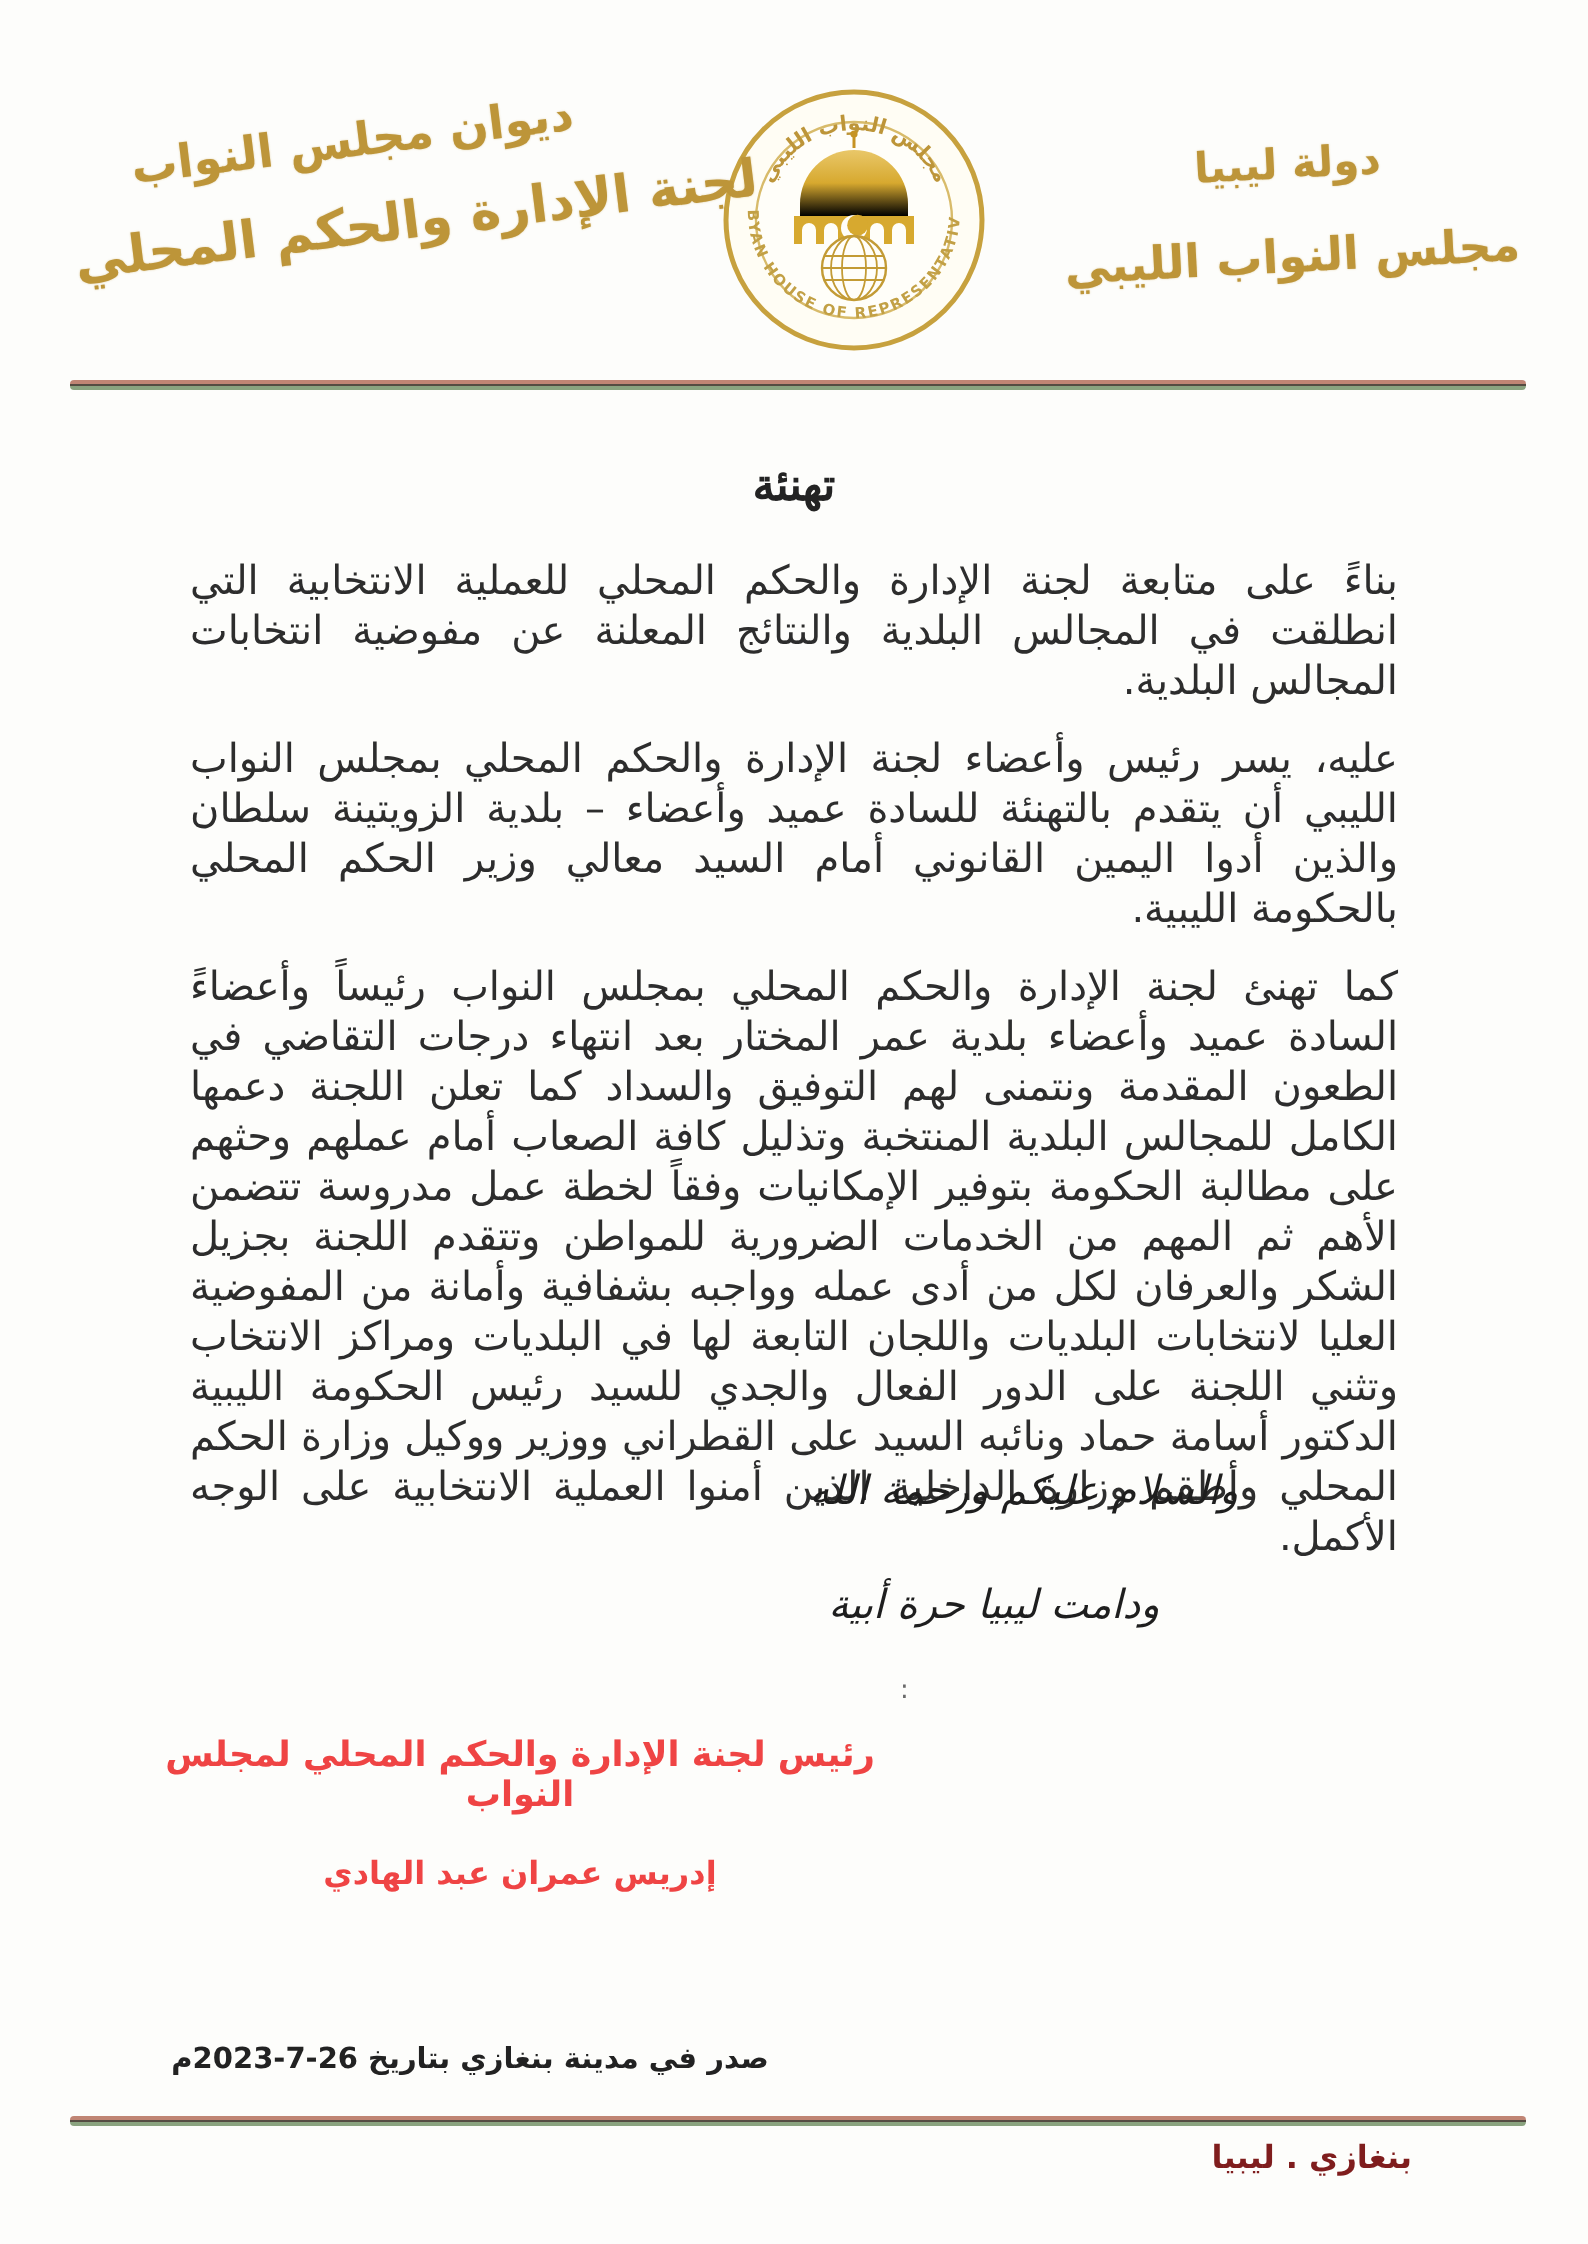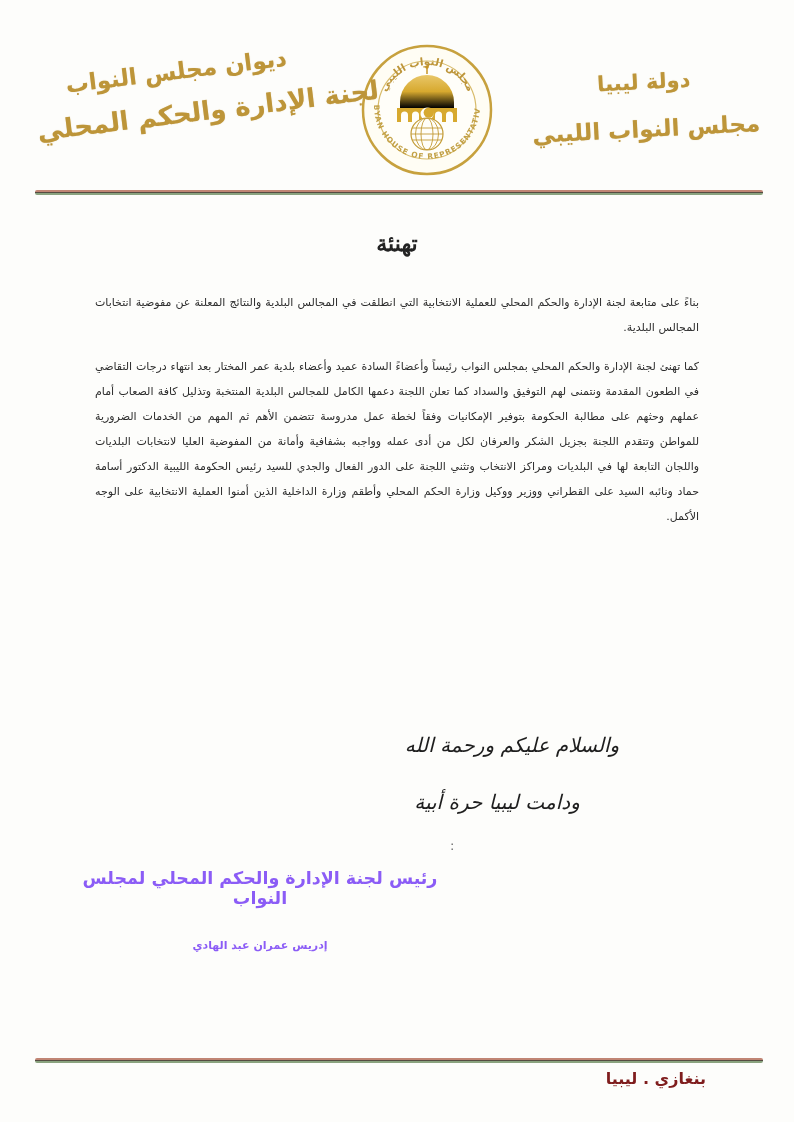--- a/index.html
+++ b/index.html
@@ -37,40 +37,40 @@
   
   .letter-title{
     position:absolute;top:230px;left:0;width:794px;text-align:center;
     font-family:"DejaVu Serif",serif;font-weight:bold;font-size:22px;color:#232323;
   }
   .bodytext{
     position:absolute;top:278px;left:0;width:794px;box-sizing:border-box;
     padding:0 95px;direction:rtl;color:#2d2d2d;
   }
   .bodytext p{
-    margin:12px 0 14px;font-size:11px;line-height:25px;
+    margin:0 0 14px;font-size:20px;line-height:25px;
     text-align:justify;text-align-last:right;
   }
 
   .closing{
     position:absolute;left:0;width:794px;text-align:center;direction:rtl;
     font-family:"DejaVu Serif",serif;font-style:italic;
     font-size:20px;color:#1e1e1e;
   }
   .closing-1{top:733px;transform:translateX(115px);}
   .closing-2{top:790px;transform:translateX(100px);}
 
   .stray-mark{position:absolute;left:450px;top:838px;font-size:13px;color:#6a6a6a;}
 
   .signature{
     position:absolute;left:60px;top:868px;width:400px;text-align:center;
-    direction:rtl;font-weight:bold;color:#8b5cf6;
+    direction:rtl;font-weight:bold;color:#ef4444;
   }
   .signature .sig-title{font-size:17.5px;}
-  .signature .sig-name{font-size:11px;margin-top:31px;}
+  .signature .sig-name{font-size:16px;margin-top:19px;}
 
   .issue-line{
     position:absolute;left:80px;top:1022px;width:310px;text-align:center;
     direction:rtl;font-size:14.5px;font-weight:bold;color:#222;
   }
 
   
   .footer-web{position:absolute;left:108px;top:1068px;font-size:21px;color:#484848;letter-spacing:.5px;}
   .footer-loc{position:absolute;right:88px;top:1069px;direction:rtl;font-size:16px;font-weight:bold;color:#7f1d1d;}
 </style>
@@ -147,31 +147,33 @@
       <div class="l2">مجلس النواب الليبي</div>
     </div>
   </div>
 
   <div class="divider divider-top"></div>
 
   <div class="letter-title">تهنئة</div>
 
   <div class="bodytext">
     <p>بناءً على متابعة لجنة الإدارة والحكم المحلي للعملية الانتخابية التي انطلقت في المجالس البلدية والنتائج المعلنة عن مفوضية انتخابات المجالس البلدية.</p>
+    <p>عليه، يسر رئيس وأعضاء لجنة الإدارة والحكم المحلي بمجلس النواب الليبي أن يتقدم بالتهنئة للسادة عميد وأعضاء – بلدية الزويتينة سلطان والذين أدوا اليمين القانوني أمام السيد معالي وزير الحكم المحلي بالحكومة الليبية.</p>
     <p>كما تهنئ لجنة الإدارة والحكم المحلي بمجلس النواب رئيساً وأعضاءً السادة عميد وأعضاء بلدية عمر المختار بعد انتهاء درجات التقاضي في الطعون المقدمة ونتمنى لهم التوفيق والسداد كما تعلن اللجنة دعمها الكامل للمجالس البلدية المنتخبة وتذليل كافة الصعاب أمام عملهم وحثهم على مطالبة الحكومة بتوفير الإمكانيات وفقاً لخطة عمل مدروسة تتضمن الأهم ثم المهم من الخدمات الضرورية للمواطن وتتقدم اللجنة بجزيل الشكر والعرفان لكل من أدى عمله وواجبه بشفافية وأمانة من المفوضية العليا لانتخابات البلديات واللجان التابعة لها في البلديات ومراكز الانتخاب وتثني اللجنة على الدور الفعال والجدي للسيد رئيس الحكومة الليبية الدكتور أسامة حماد ونائبه السيد على القطراني ووزير ووكيل وزارة الحكم المحلي وأطقم وزارة الداخلية الذين أمنوا العملية الانتخابية على الوجه الأكمل.</p>
   </div>
 
   <div class="closing closing-1">والسلام عليكم ورحمة الله</div>
   <div class="closing closing-2">ودامت ليبيا حرة أبية</div>
 
   <div class="stray-mark">:</div>
 
   <div class="signature">
     <div class="sig-title">رئيس لجنة الإدارة والحكم المحلي لمجلس النواب</div>
     <div class="sig-name">إدريس عمران عبد الهادي</div>
   </div>
 
+  <div class="issue-line">صدر في مدينة بنغازي بتاريخ 26-7-2023م</div>
 
   <div class="divider divider-bottom"></div>
 
   <div class="footer-loc">بنغازي . ليبيا</div>
 
 </div>
 
 </body></html>

